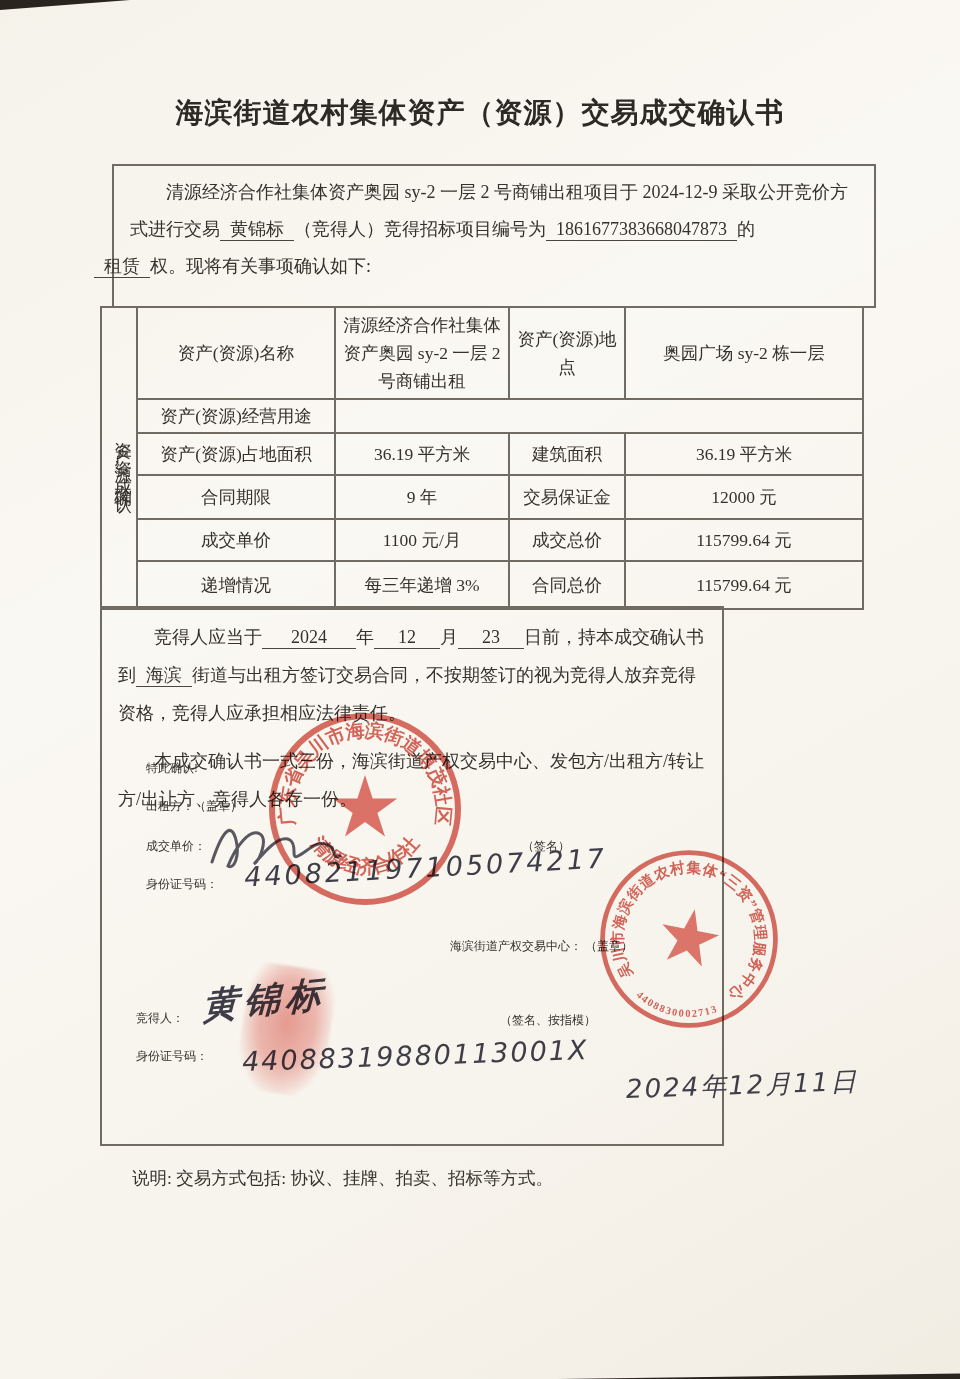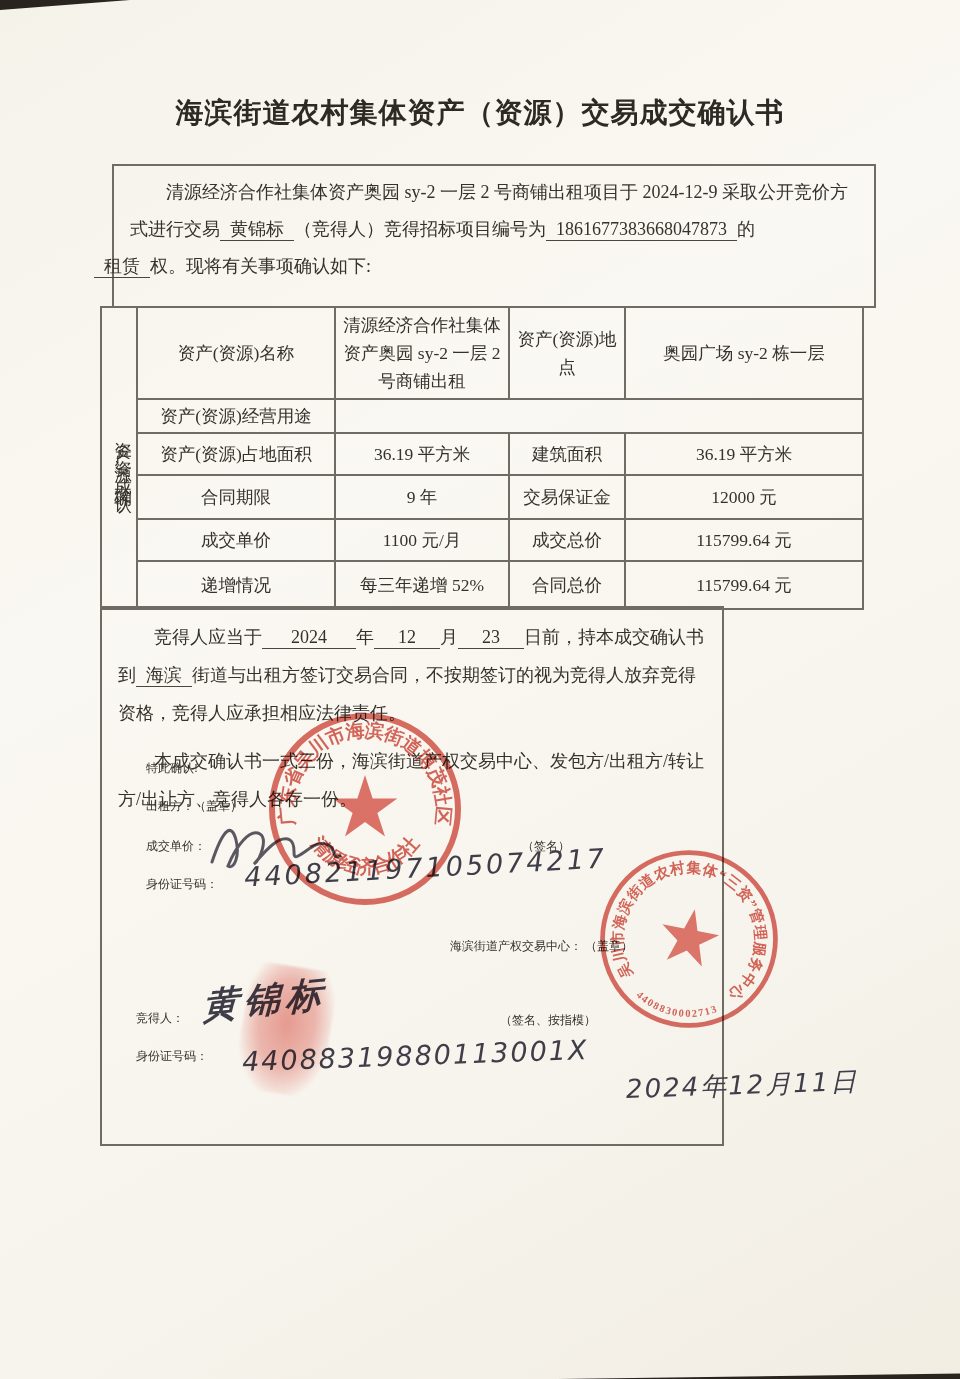--- a/index.html
+++ b/index.html
@@ -90,21 +90,21 @@
       <td>12000 元</td>
     </tr>
     <tr style="height:42px">
       <td>成交单价</td>
       <td>1100 元/月</td>
       <td>成交总价</td>
       <td>115799.64 元</td>
     </tr>
     <tr style="height:48px">
       <td>递增情况</td>
-      <td>每三年递增 52%</td>
+      <td>每三年递增 3%</td>
       <td>合同总价</td>
       <td>115799.64 元</td>
     </tr>
   </tbody>
     </table>
 
   <div class="box" id="terms-box">
     <p class="para"><span>竞得人应当于</span><span class="u" style="min-width:74px">2024</span><span>年</span><span class="u" style="min-width:46px">12</span><span>月</span><span class="u" style="min-width:46px">23</span><span>日前，持本成交确认书到</span><span class="u">海滨</span><span>街道与出租方签订交易合同，不按期签订的视为竞得人放弃竞得资格，竞得人应承担相应法律责任。</span></p>
     <p class="para">本成交确认书一式三份，海滨街道产权交易中心、发包方/出租方/转让方/出让方、竞得人各存一份。</p>
 
@@ -144,13 +144,14 @@
       <polygon points="0,-32 7.19,-9.89 30.4,-9.89 11.63,3.78 18.8,25.9 0,12.2 -18.8,25.9 -11.63,3.78 -30.4,-9.89 -7.19,-9.89" fill="#d6463a" opacity=".85"></polygon>
       <defs>
         <path id="s2top" d="M -35 60.6 A 70 70 0 1 1 35 60.6" fill="none"></path>
         <path id="s2bot" d="M -47 67.2 A 82 82 0 0 0 47 67.2" fill="none"></path>
       </defs>
       <text font-size="15.5" fill="#cf4336" font-weight="bold" opacity=".95"><textPath href="#s2top" startOffset="50%" text-anchor="middle" textLength="326">吴川市海滨街道农村集体“三资”管理服务中心</textPath></text>
       <text font-size="11" fill="#cf4336" font-weight="bold" opacity=".95"><textPath href="#s2bot" startOffset="50%" text-anchor="middle" textLength="92">4408830002713</textPath></text>
     </svg>
   </div>
 
+  <div class="note-line">说明: 交易方式包括: 协议、挂牌、拍卖、招标等方式。</div>
 </div>
 
 </body></html>

